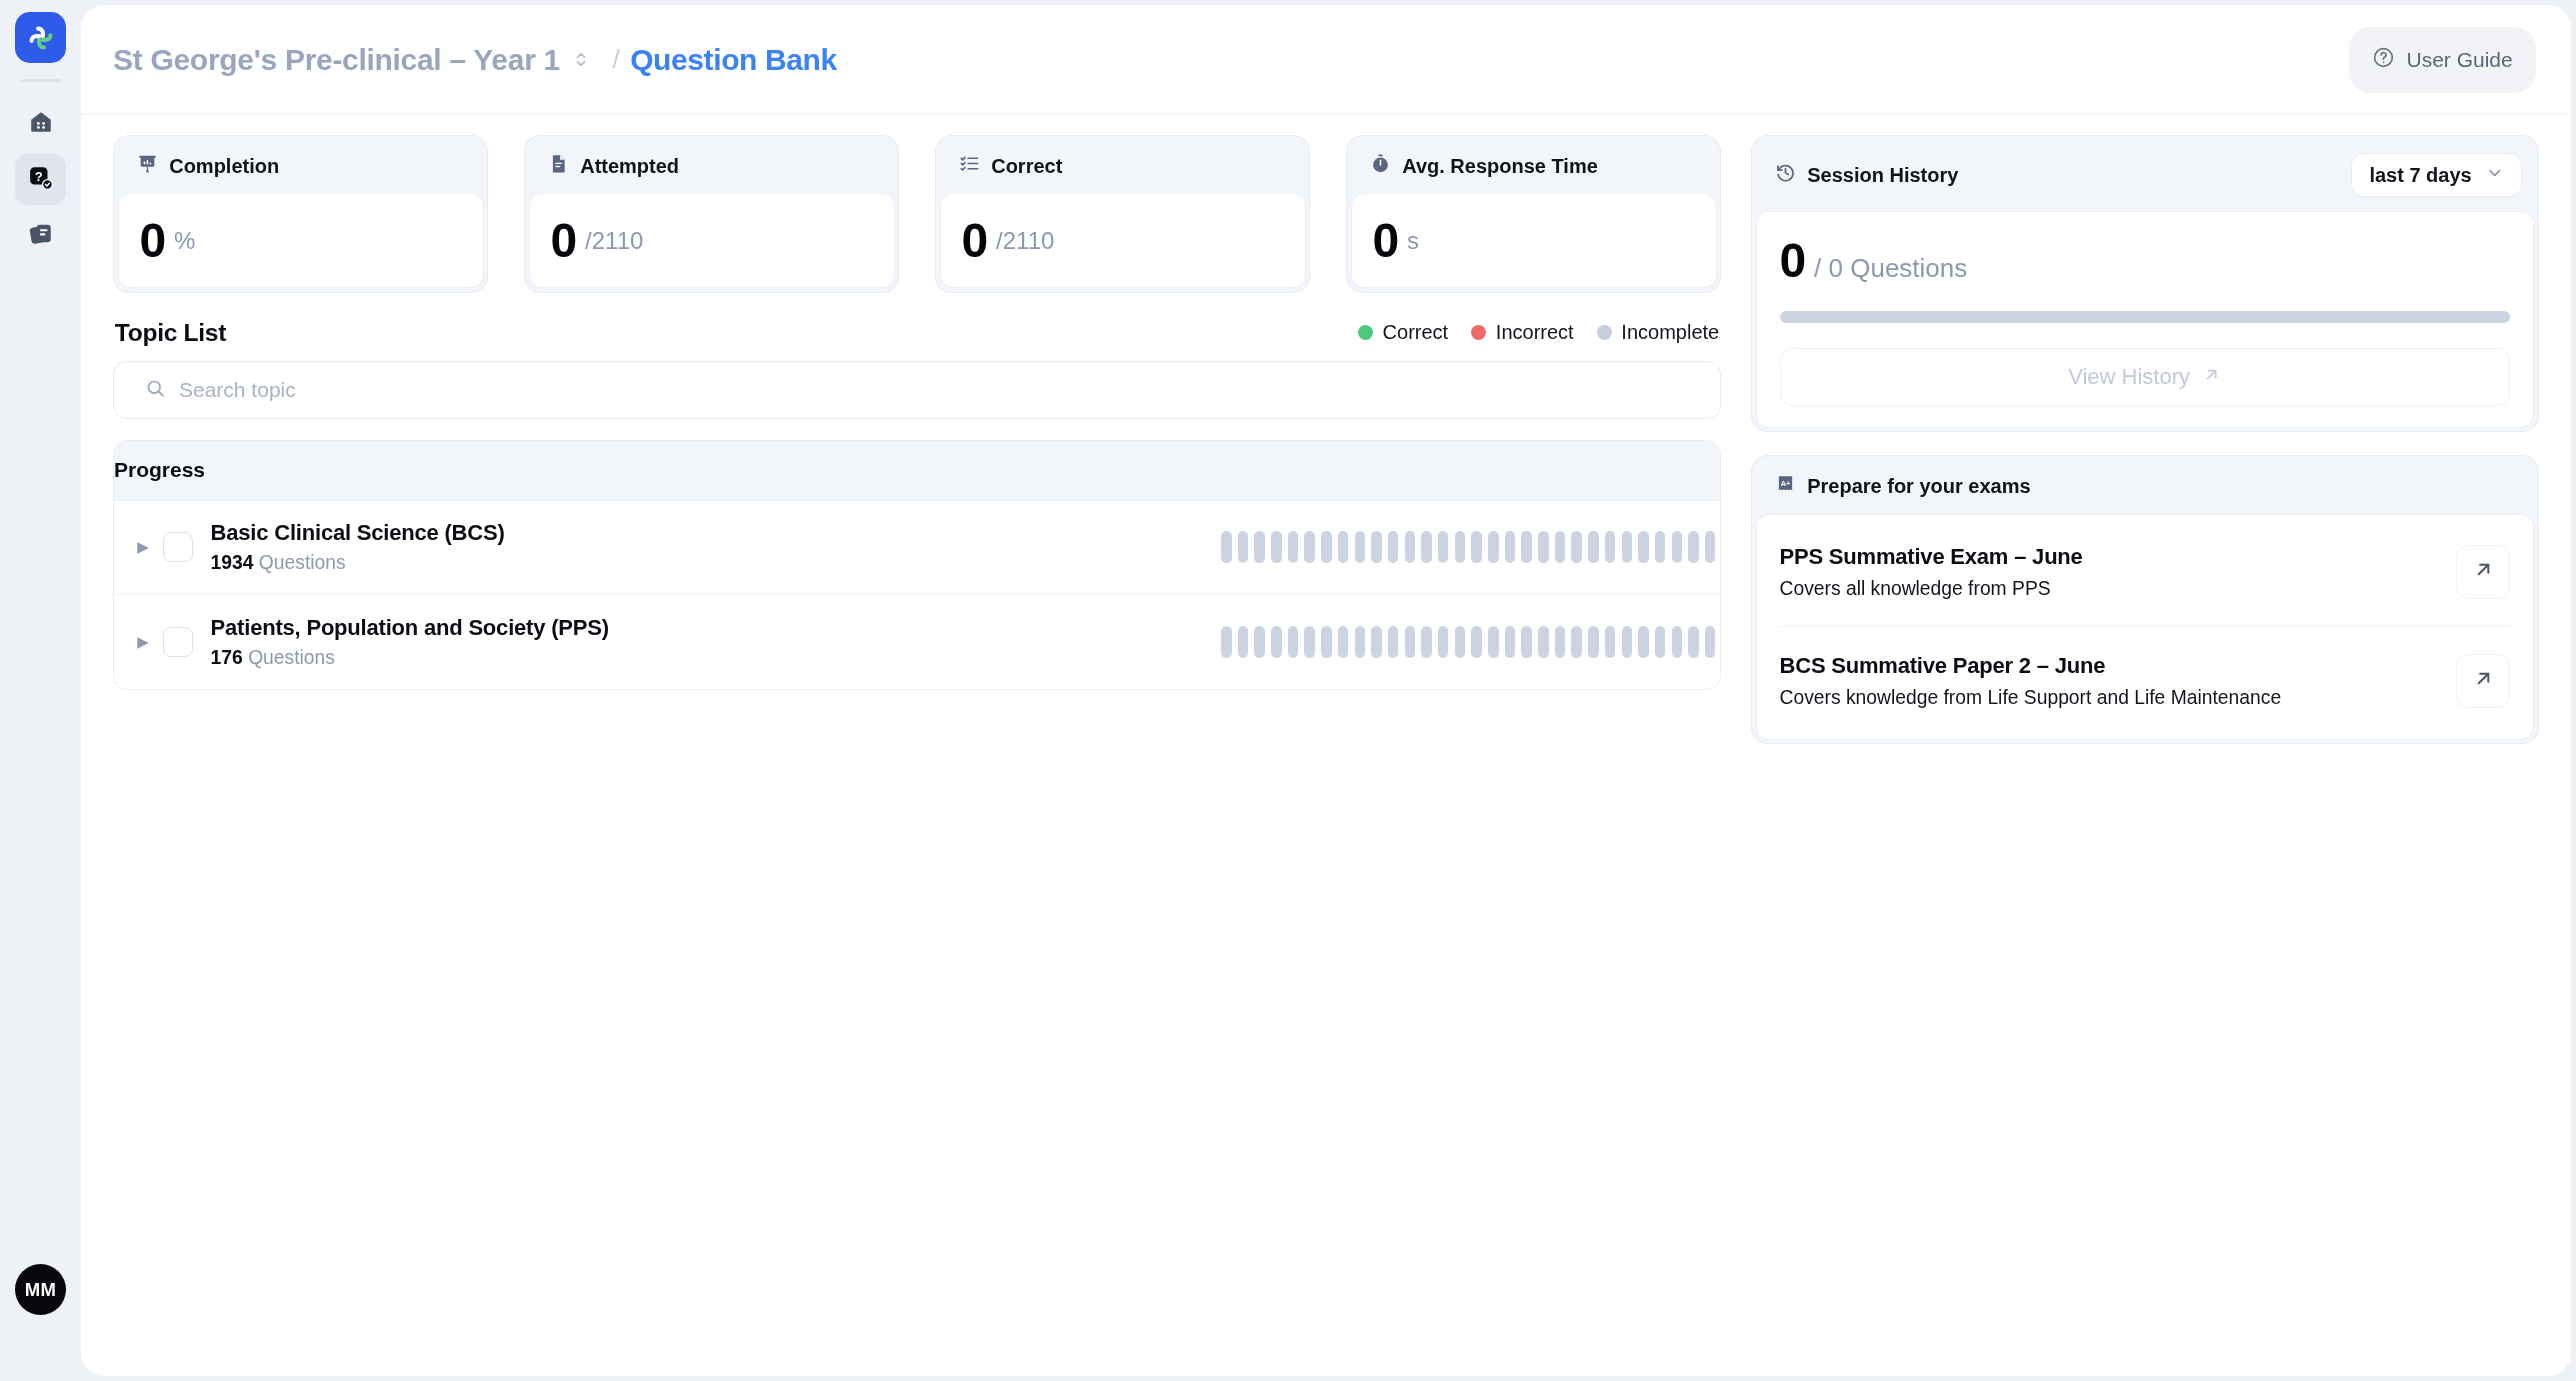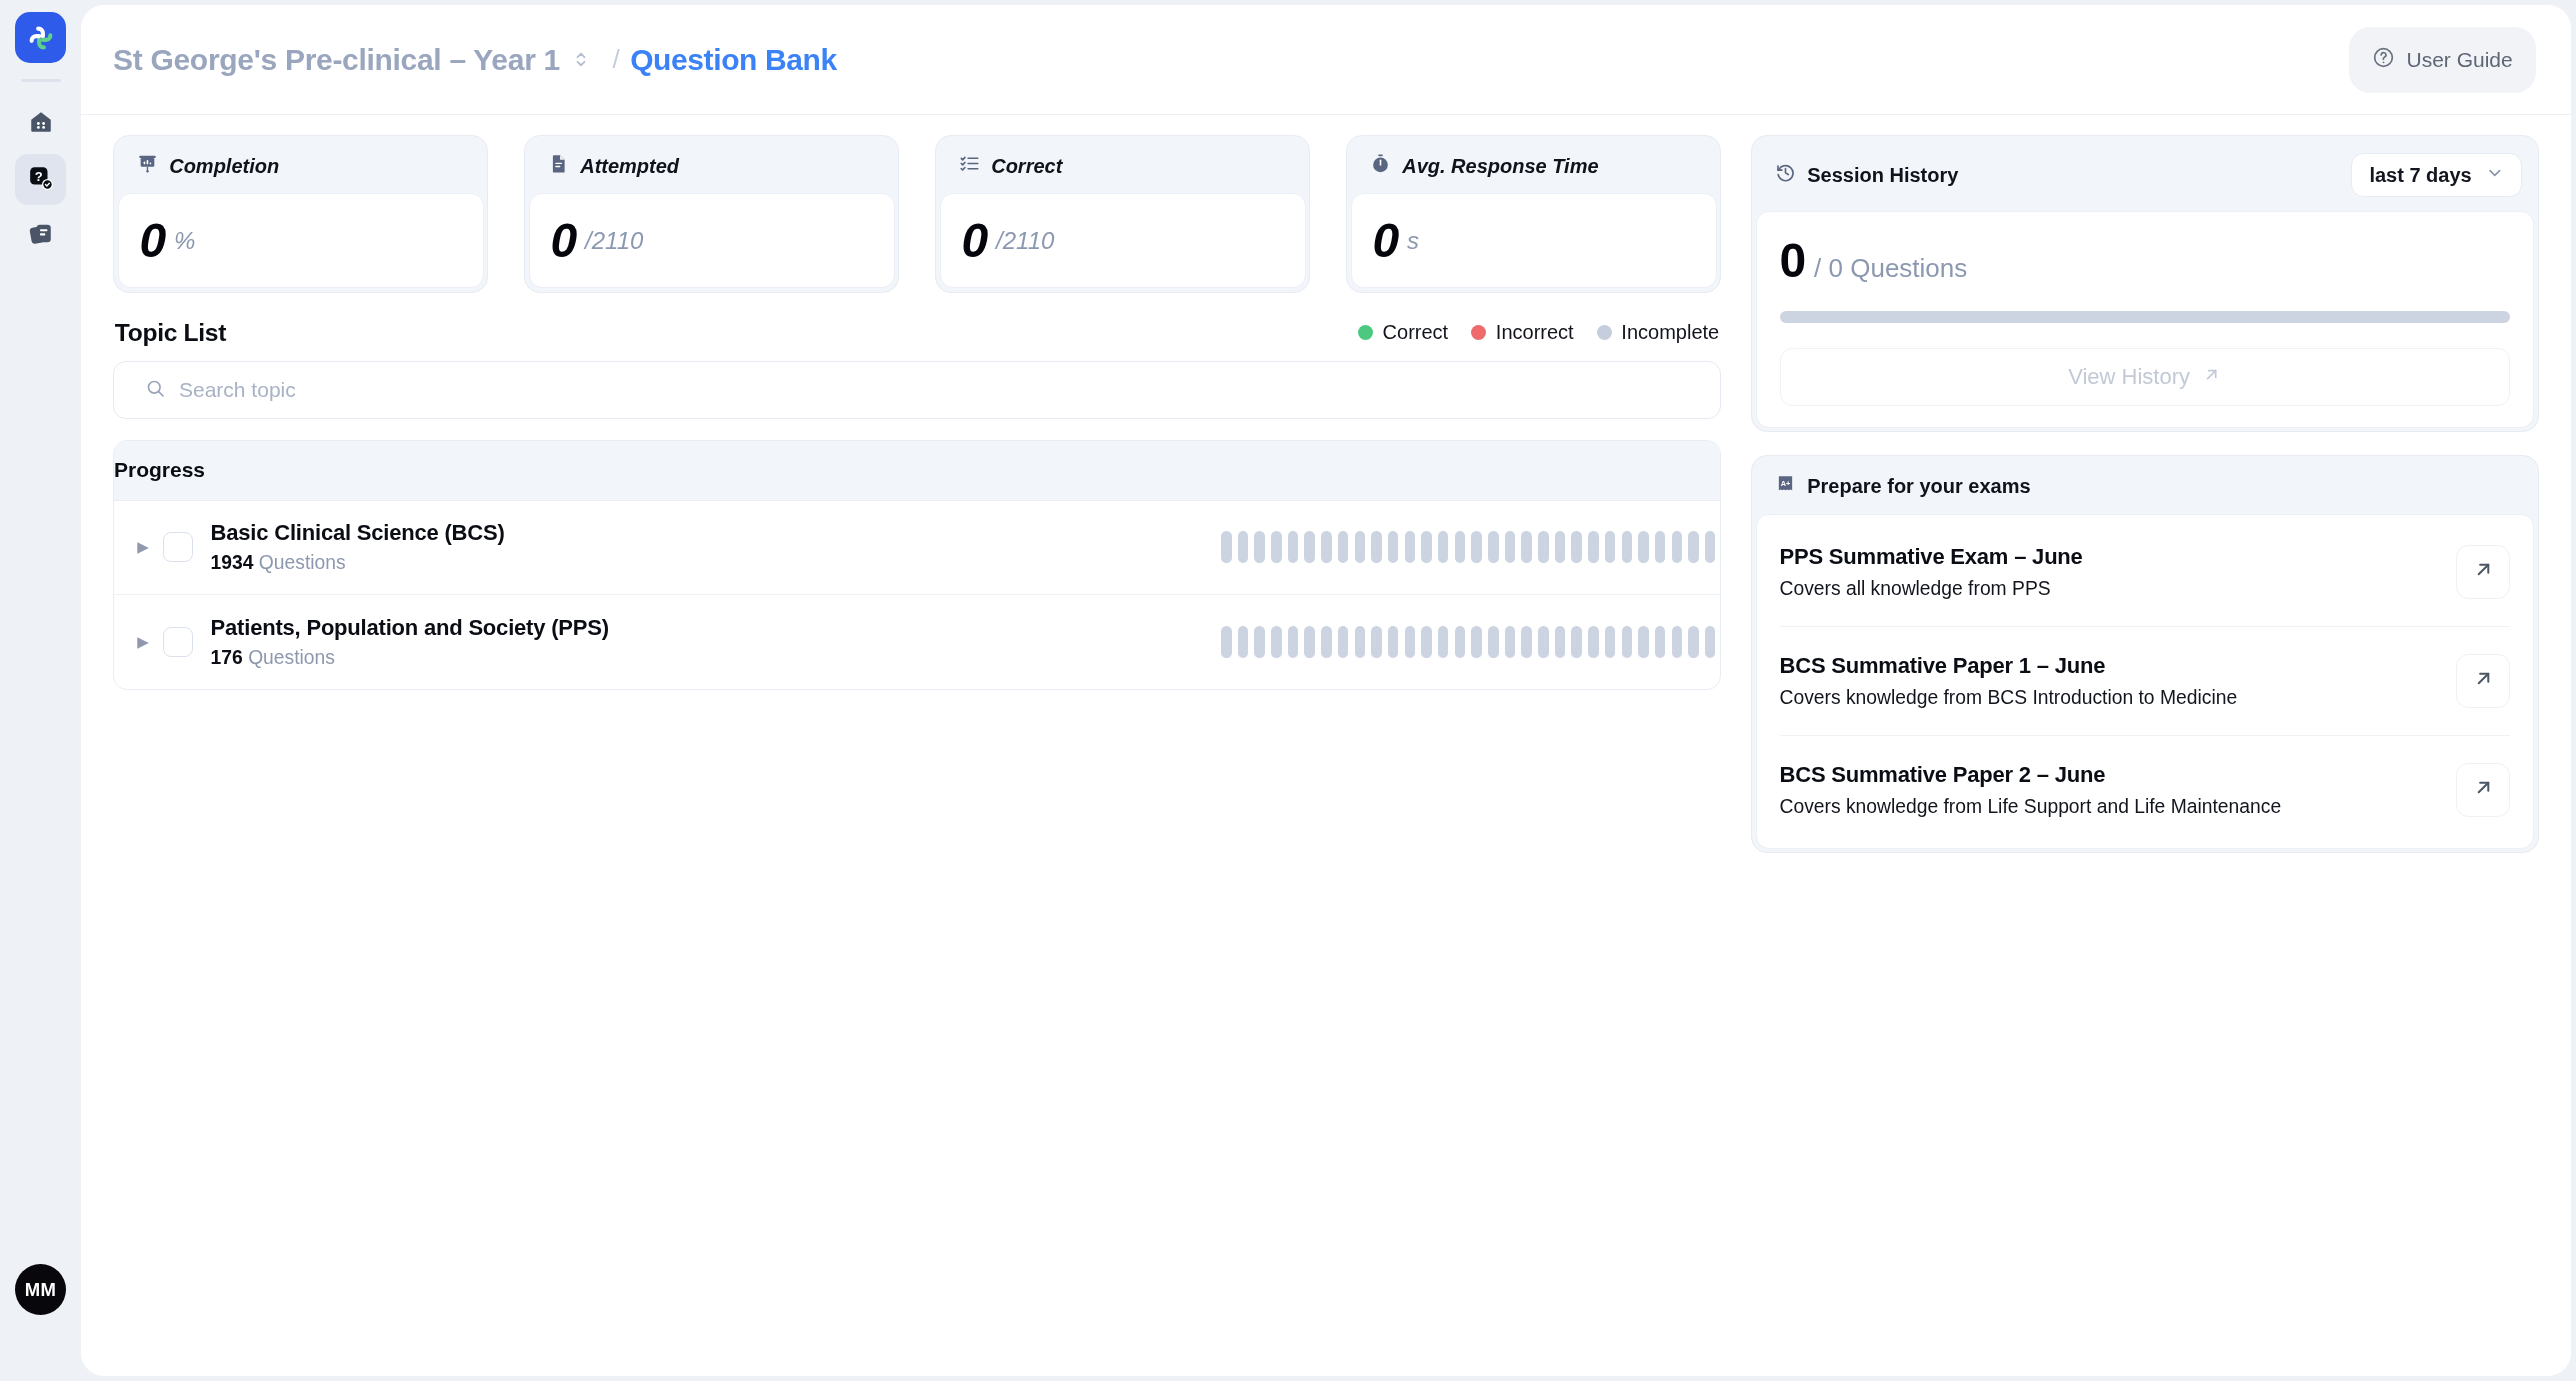--- a/index.html
+++ b/index.html
@@ -71,21 +71,21 @@
     padding: 19px 23px;
     color: #5d6675; font-size: 21px;
   }
 
   
   .body-wrap { flex: 1; display: flex; padding: 19.3px 32px 0 32px; gap: 30px; }
   .col-left  { width: 1608px; flex: 0 0 1608px; }
   .col-right { flex: 1; }
 
   
-  .stats-row { display: flex; gap: 36px; font-style: italic; }
+  .stats-row { display: flex; gap: 36px; }
   .stat-card {
     flex: 1; background: #f2f5f9;
     border: 1.8px solid #e7ebf2; border-radius: 16px;
     padding: 3.5px 3.5px 3.5px 3.5px;
   }
   .stat-head {
     display: flex; align-items: center; gap: 11.4px;
     padding: 14px 0 14px 19.3px;
     font-size: 20px; font-weight: 700; color: #10131b;
   }
@@ -540,48 +540,34 @@
             <div class="exam-btn">
               <span>
                 <svg width="23" height="23" viewBox="0 0 24 24" fill="none" stroke="#4b5566" stroke-width="2.1" stroke-linecap="round" stroke-linejoin="round">
                     <path d="M7 17L17 7"></path>
                     <path d="M8.5 7H17v8.5"></path>
                   </svg>
               </span>
             </div>
           </div>
 
+
           <div class="exam-item">
             <div>
-              <div class="exam-title">BCS Summative Paper 1 – June</div>
-              <div class="exam-desc">Covers knowledge from BCS Introduction to Medicine</div>
+              <div class="exam-title">BCS Summative Paper 2 – June</div>
+              <div class="exam-desc">Covers knowledge from Life Support and Life Maintenance</div>
             </div>
             <div class="exam-btn">
               <span>
                 <svg width="23" height="23" viewBox="0 0 24 24" fill="none" stroke="#4b5566" stroke-width="2.1" stroke-linecap="round" stroke-linejoin="round">
                     <path d="M7 17L17 7"></path>
                     <path d="M8.5 7H17v8.5"></path>
                   </svg>
               </span>
             </div>
           </div>
 
-          <div class="exam-item">
-            <div>
-              <div class="exam-title">BCS Summative Paper 2 – June</div>
-              <div class="exam-desc">Covers knowledge from Life Support and Life Maintenance</div>
-            </div>
-            <div class="exam-btn">
-              <span>
-                <svg width="23" height="23" viewBox="0 0 24 24" fill="none" stroke="#4b5566" stroke-width="2.1" stroke-linecap="round" stroke-linejoin="round">
-                    <path d="M7 17L17 7"></path>
-                    <path d="M8.5 7H17v8.5"></path>
-                  </svg>
-              </span>
-            </div>
-          </div>
-
         </div>
       </div>
     </div>
   </div>
 </div>
 
 
 </body></html>

